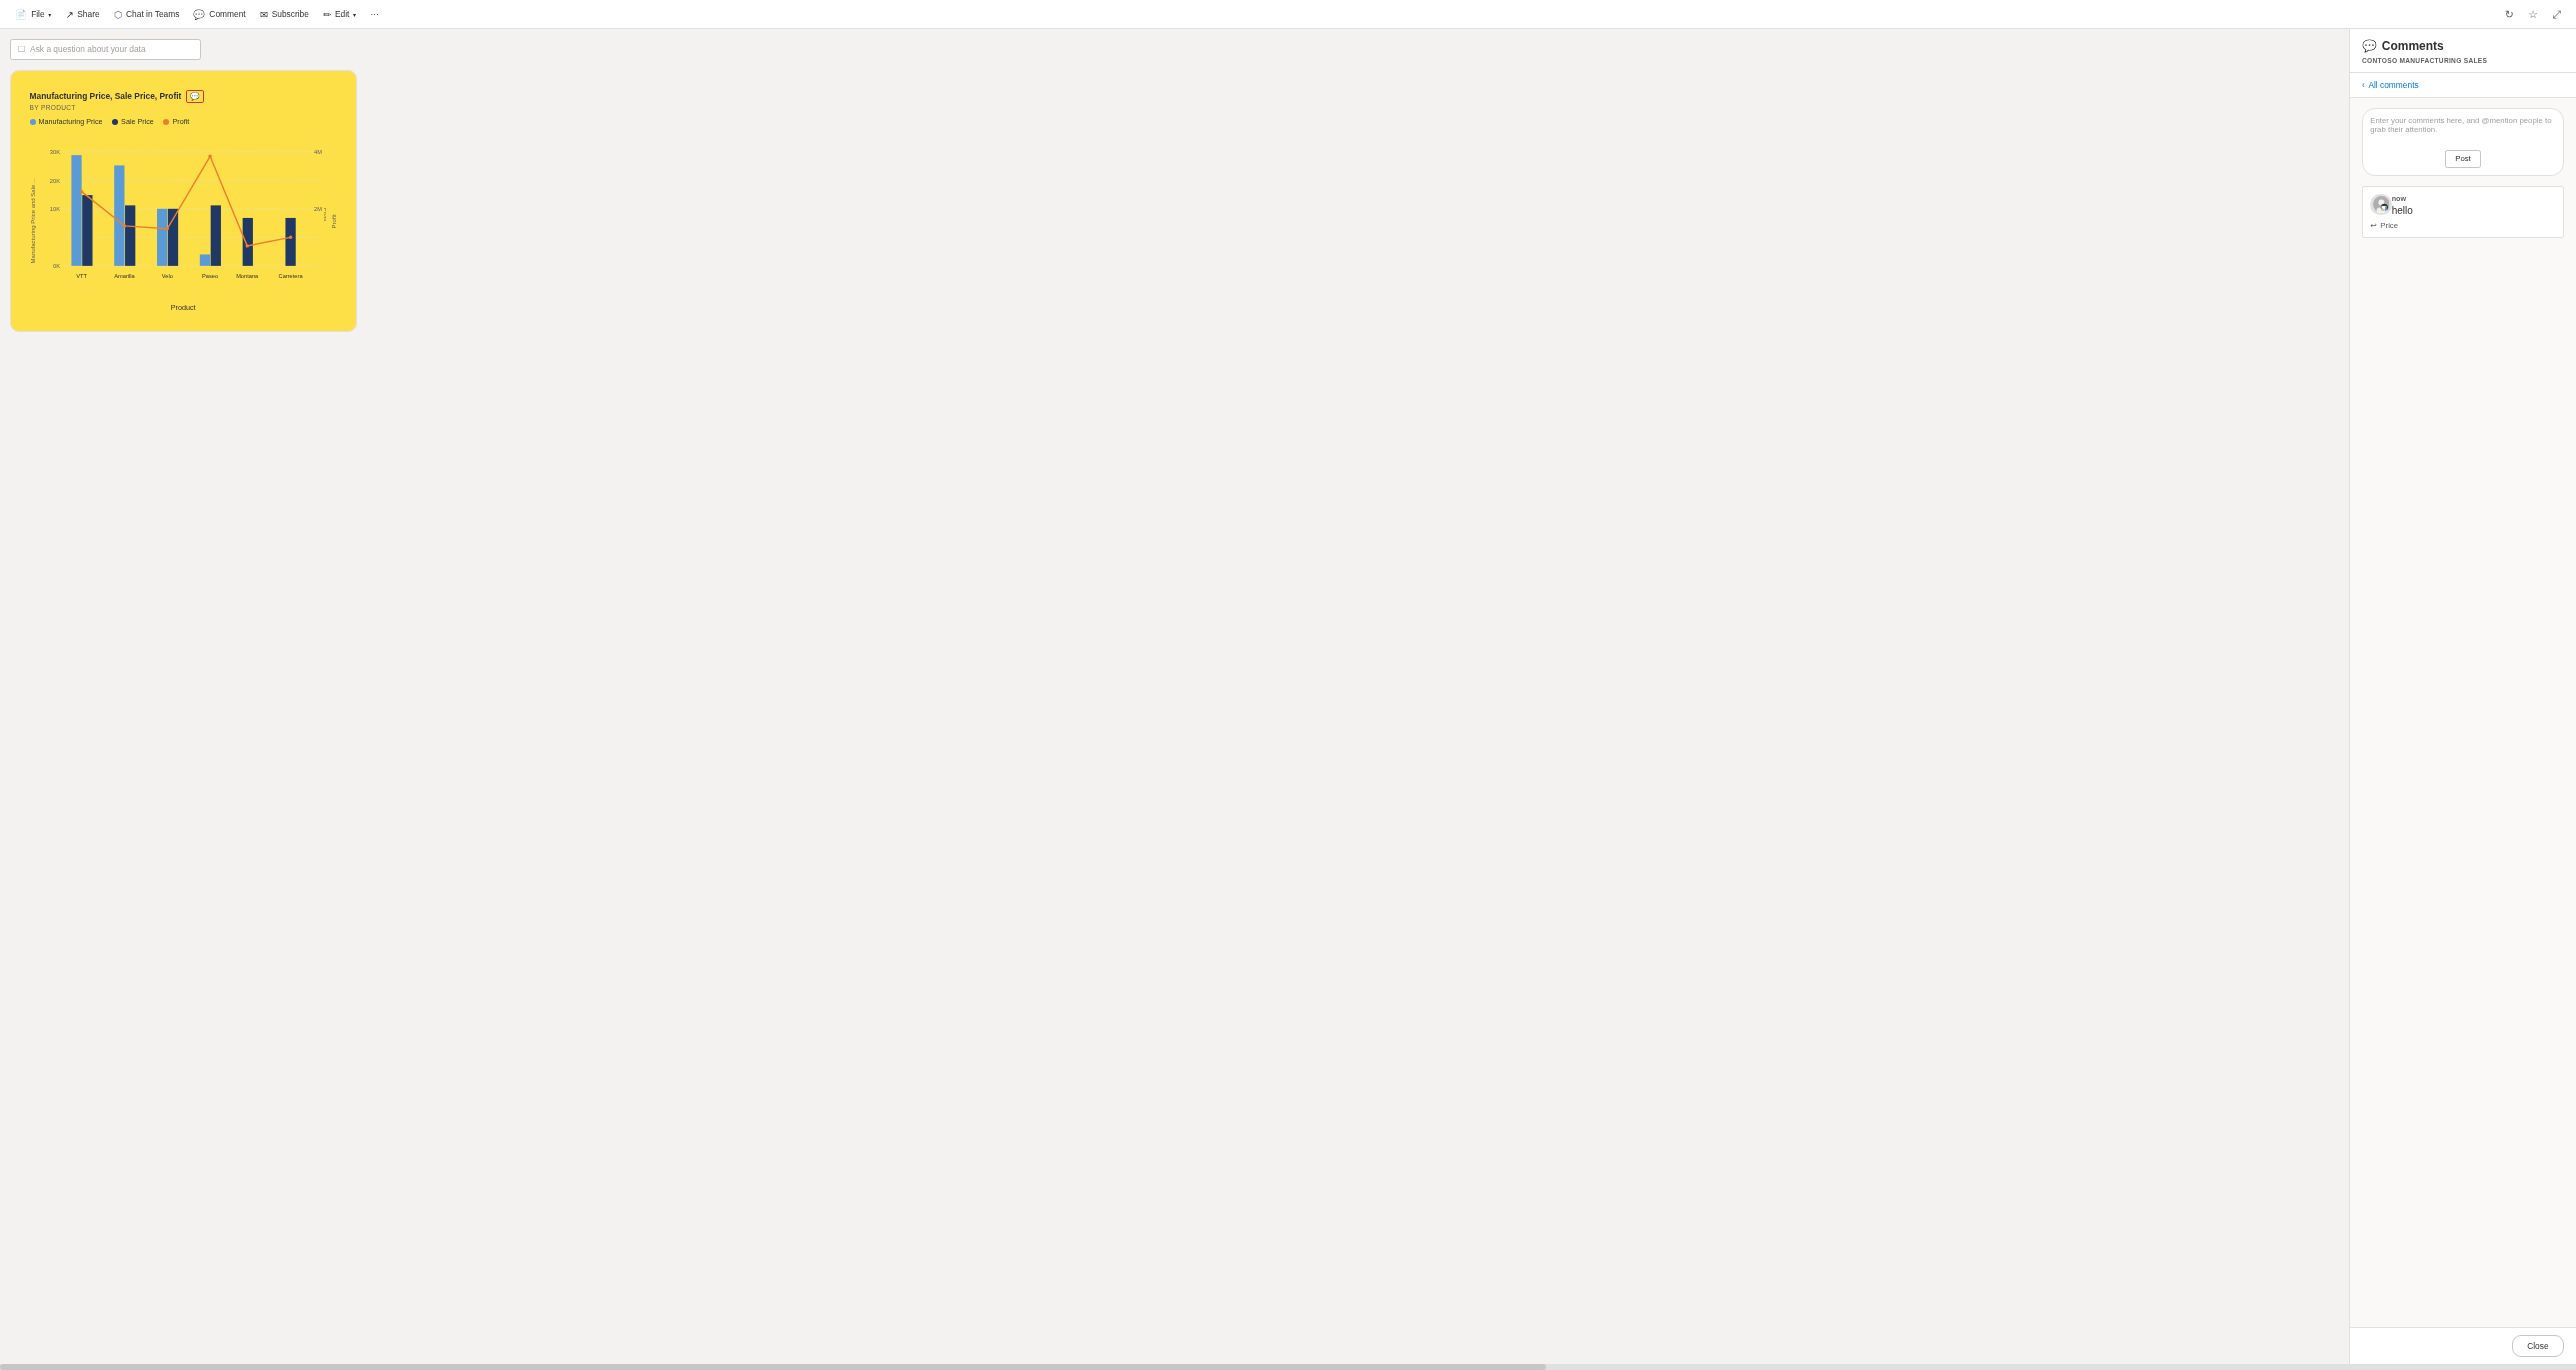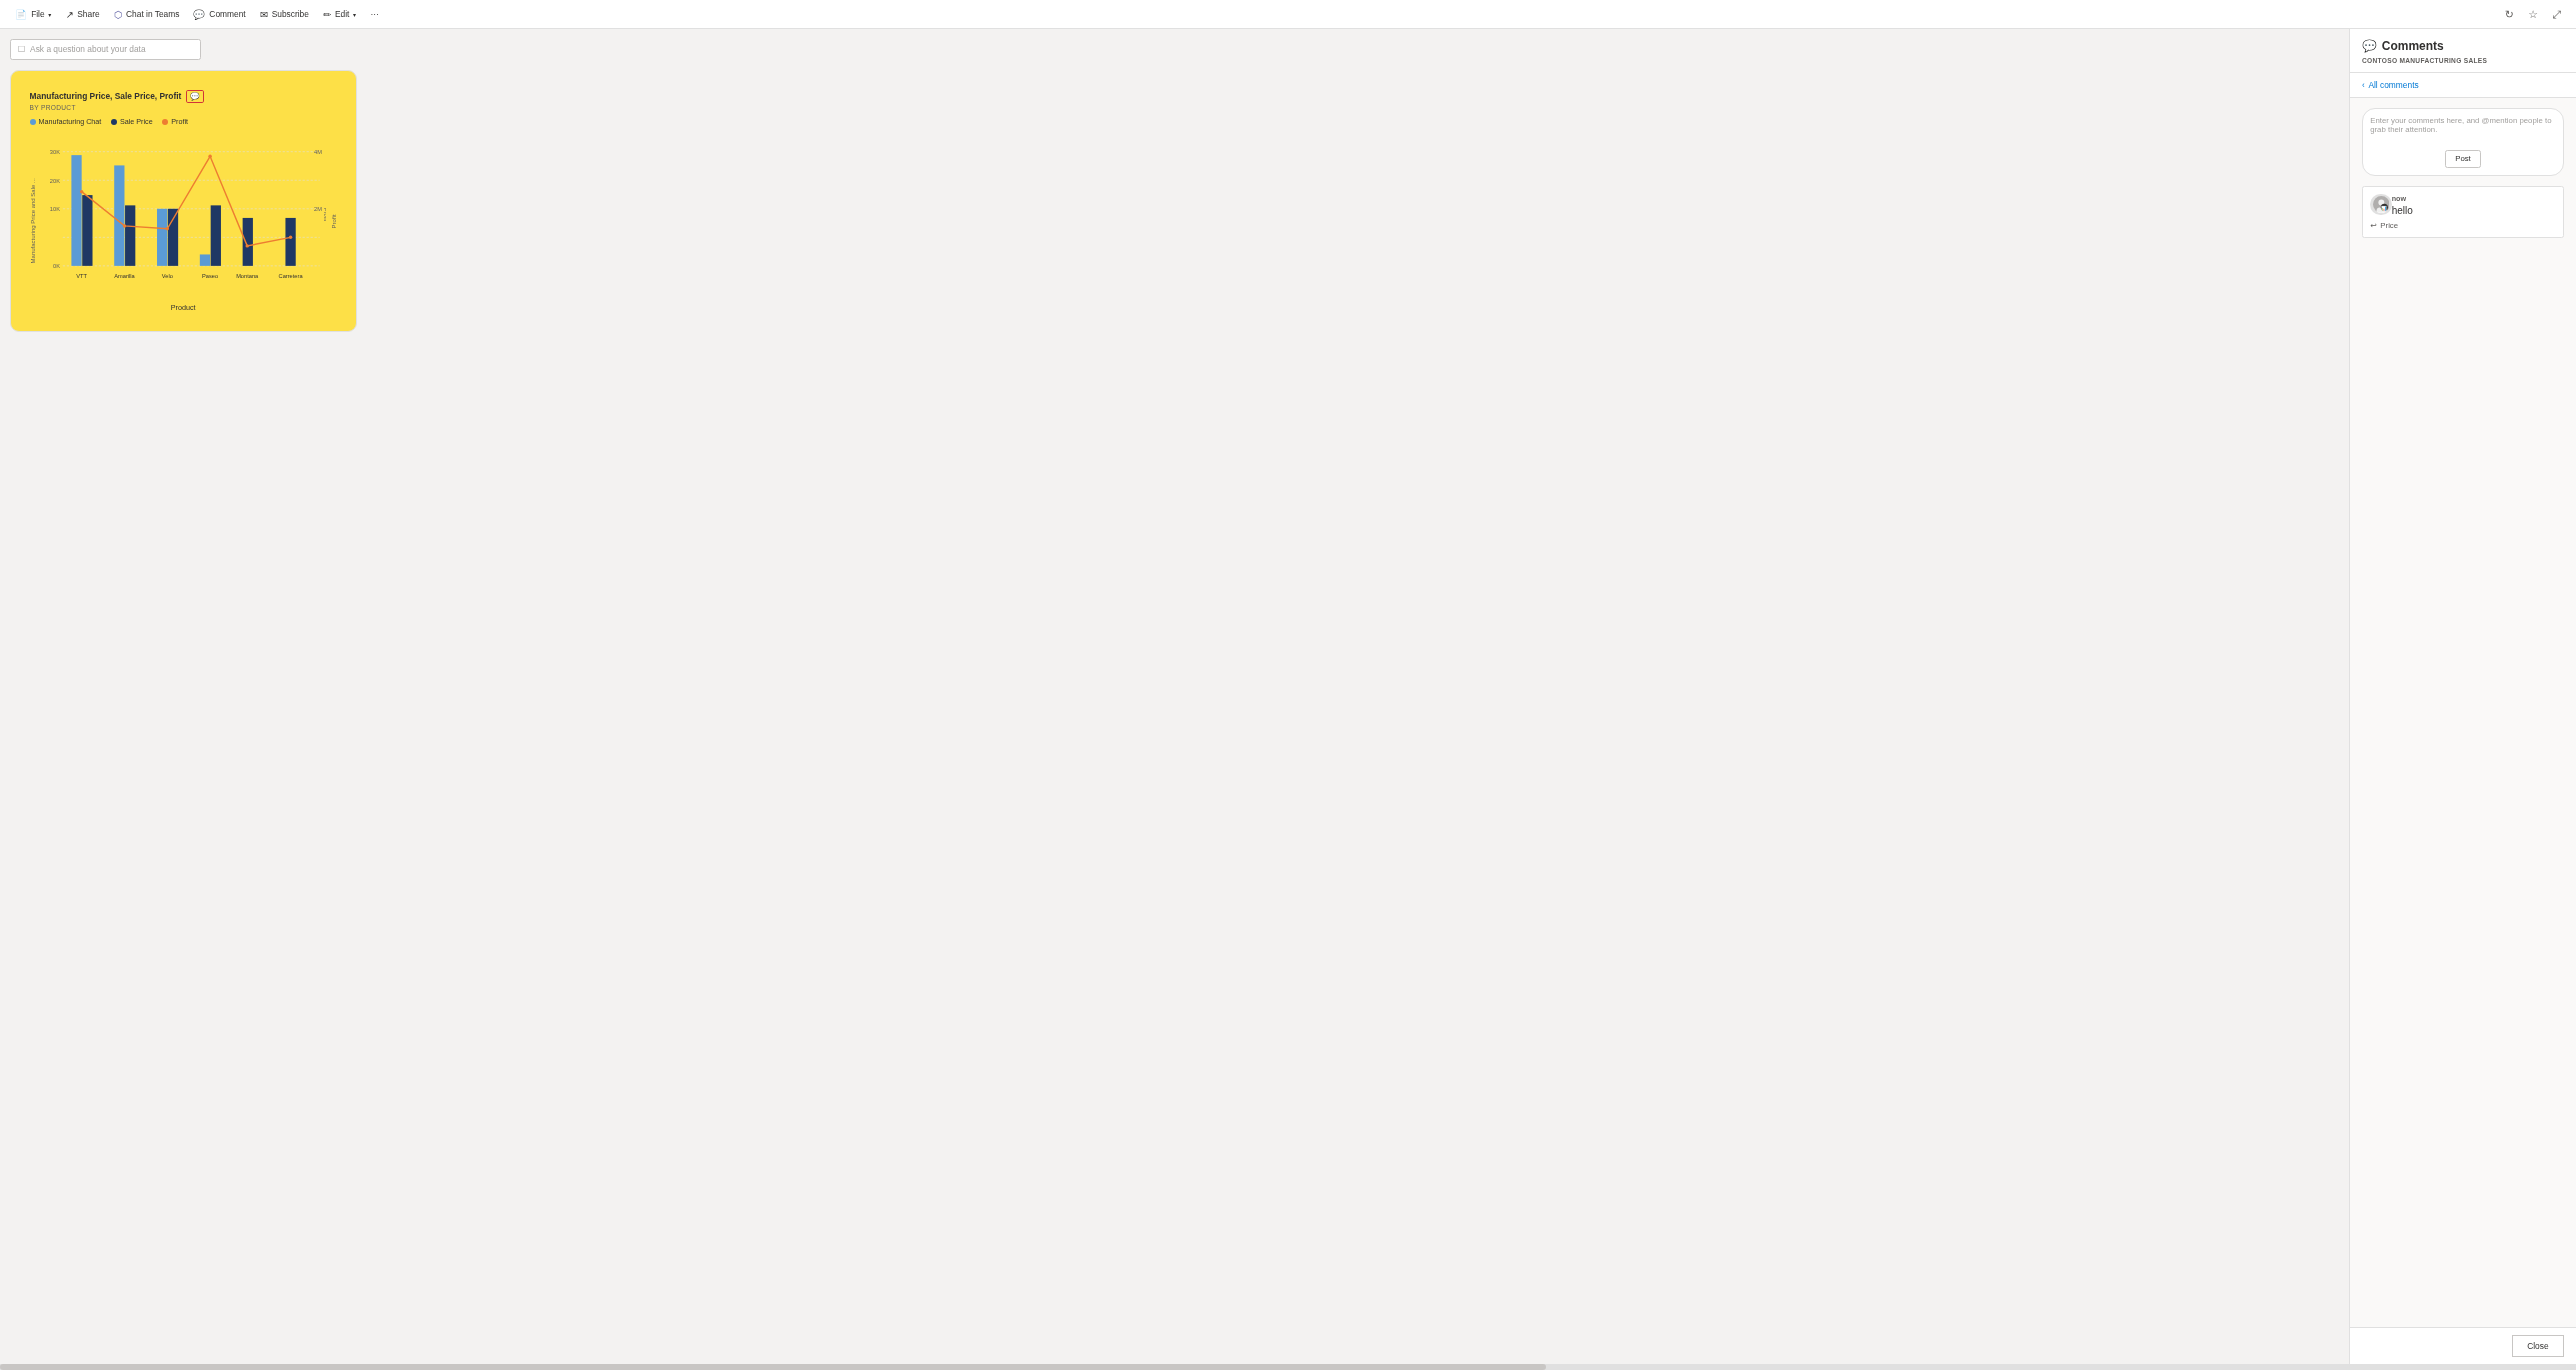--- a/index.html
+++ b/index.html
@@ -324,21 +324,21 @@
       padding: 7.2px 12px;
       border-top: 0.6px solid #e0e0e0;
       display: flex;
       justify-content: flex-end;
       background: #ffffff;
     }
     .close-button {
       padding: 4.8px 14.4px;
       background: #ffffff;
       border: 0.6px solid #c8c6c4;
-      border-radius: 0;
+      border-radius: 9px;
       font-size: 8.4px;
       color: #323130;
       cursor: pointer;
     }
   </style>
 </head>
 <body>
 
 <div class="toolbar">
   <div class="toolbar-item">
@@ -390,21 +390,21 @@
 
       <div style="display:flex; align-items:center; margin-bottom:1.2px;">
         <span class="visual-title">Manufacturing Price, Sale Price, Profit</span>
         <span class="visual-comment-icon">💬</span>
       </div>
       <div class="visual-subtitle">BY PRODUCT</div>
 
       <div class="legend">
         <div class="legend-item">
           <div class="legend-dot" style="background:#5b9bd5;"></div>
-          <span>Manufacturing Chat</span>
+          <span>Manufacturing Price</span>
         </div>
         <div class="legend-item">
           <div class="legend-dot" style="background:#1f3864;"></div>
           <span>Sale Price</span>
         </div>
         <div class="legend-item">
           <div class="legend-dot" style="background:#ed7d31;"></div>
           <span>Profit</span>
         </div>
       </div>

